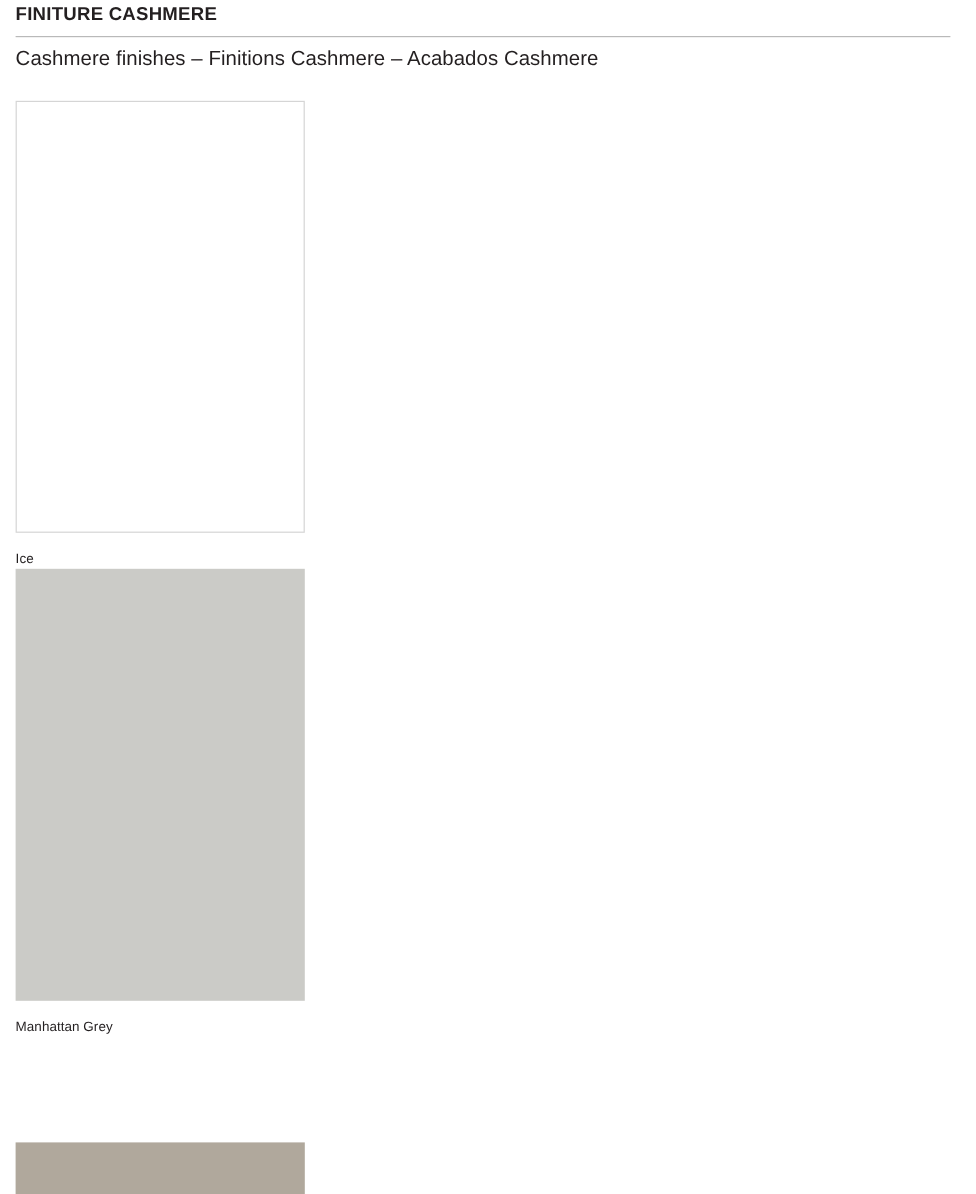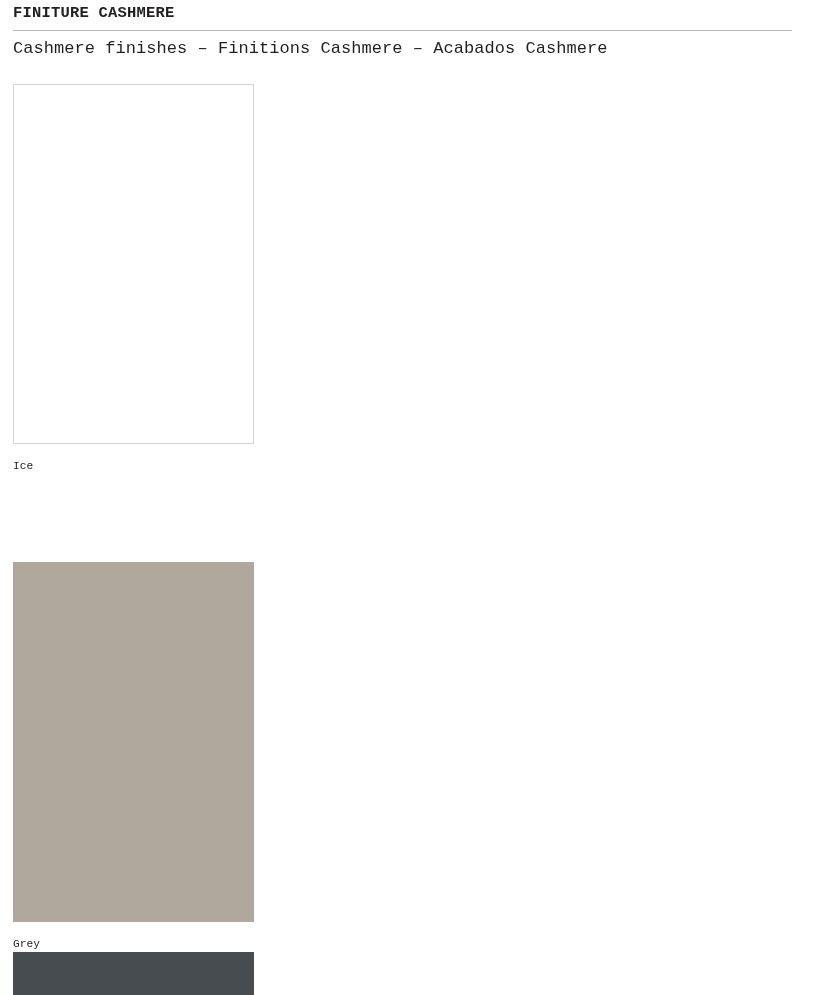--- a/index.html
+++ b/index.html
@@ -14,21 +14,20 @@
     color: #231f20;
     -webkit-font-smoothing: antialiased;
     overflow: hidden;
   }
 
   .page {
     position: relative;
     width: 813px;
     height: 786px;
     box-sizing: border-box;
-    font-family: Liberation Mono, monospace;
   }
 
   
   .header {
     position: absolute;
     left: 13px;
     top: 0;
     width: 780px;
   }
 
@@ -124,20 +123,24 @@
   <div class="swatch-grid">
 
     <div class="swatch-row">
 
       <div class="swatch-cell">
         <div class="swatch-chip bordered" style="background-color: rgb(255, 255, 255);"></div>
         <div class="swatch-label">Ice</div>
       </div>
 
 
+      <div class="swatch-cell">
+        <div class="swatch-chip" style="background-color: rgb(203, 203, 199);"></div>
+        <div class="swatch-label">Manhattan Grey</div>
+      </div>
 
     </div>
 
     <div class="swatch-row">
 
       <div class="swatch-cell">
         <div class="swatch-chip" style="background-color: rgb(176, 168, 156);"></div>
         <div class="swatch-label">Grey</div>
       </div>
 

